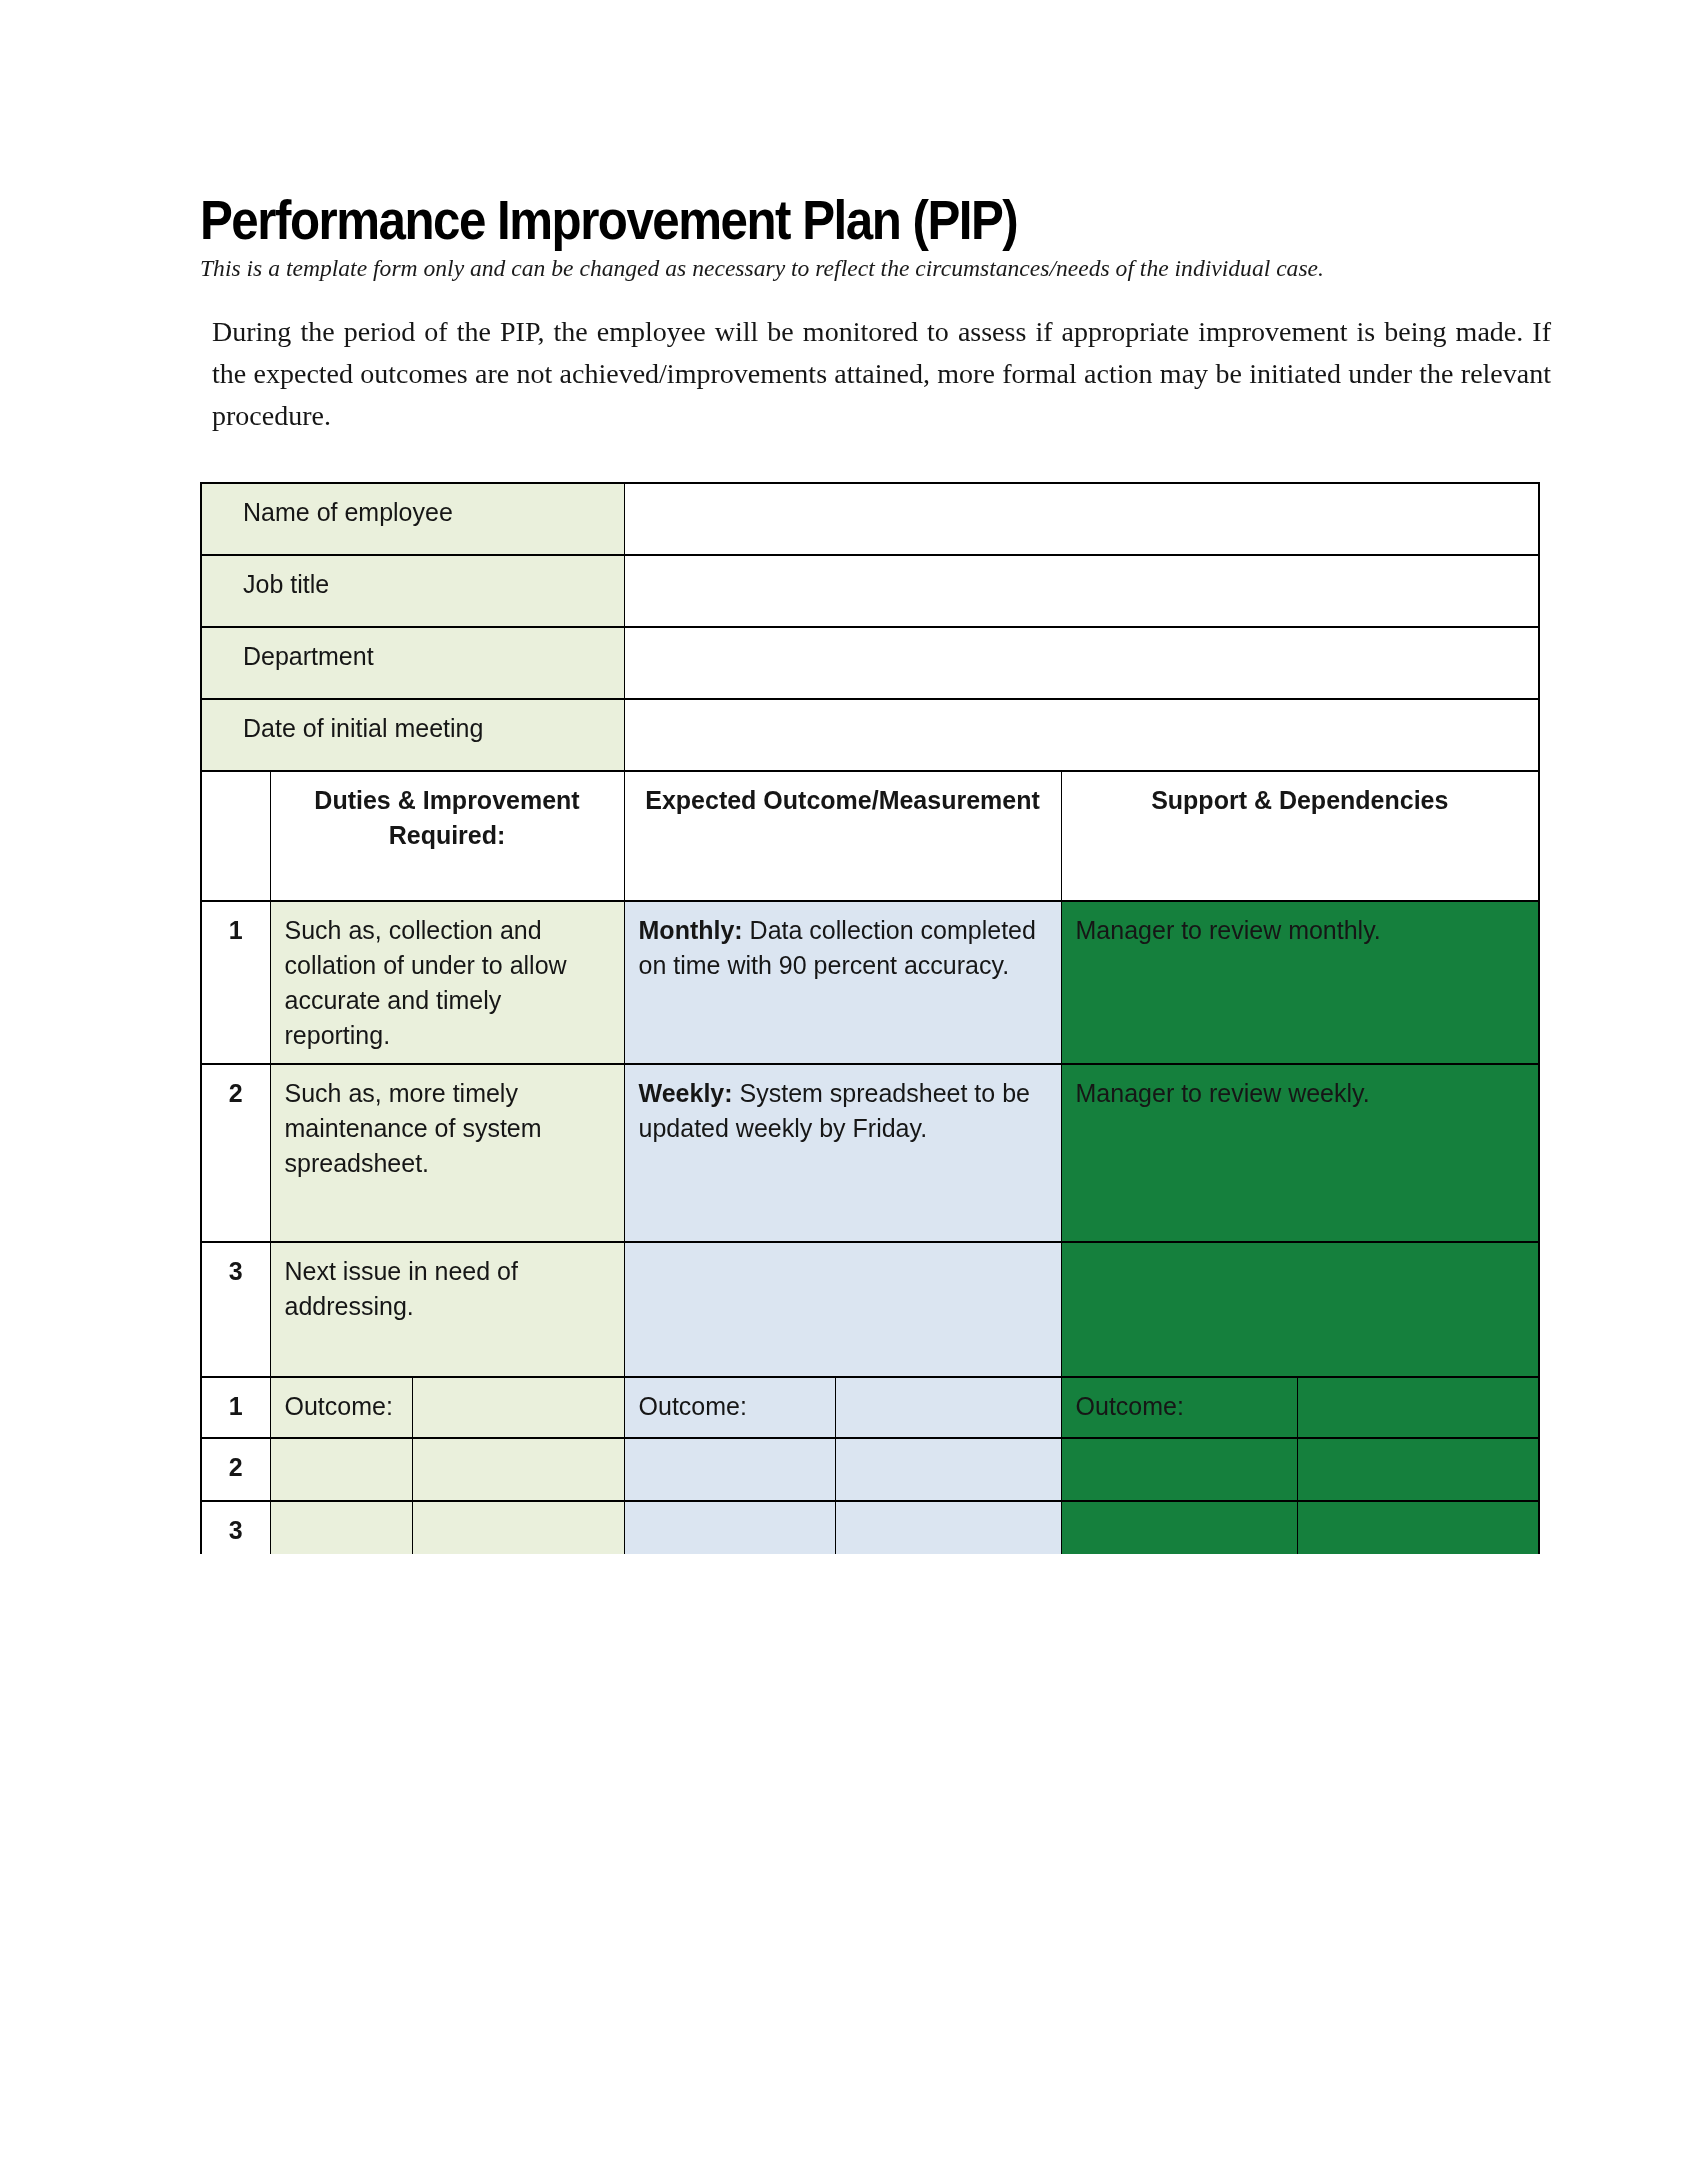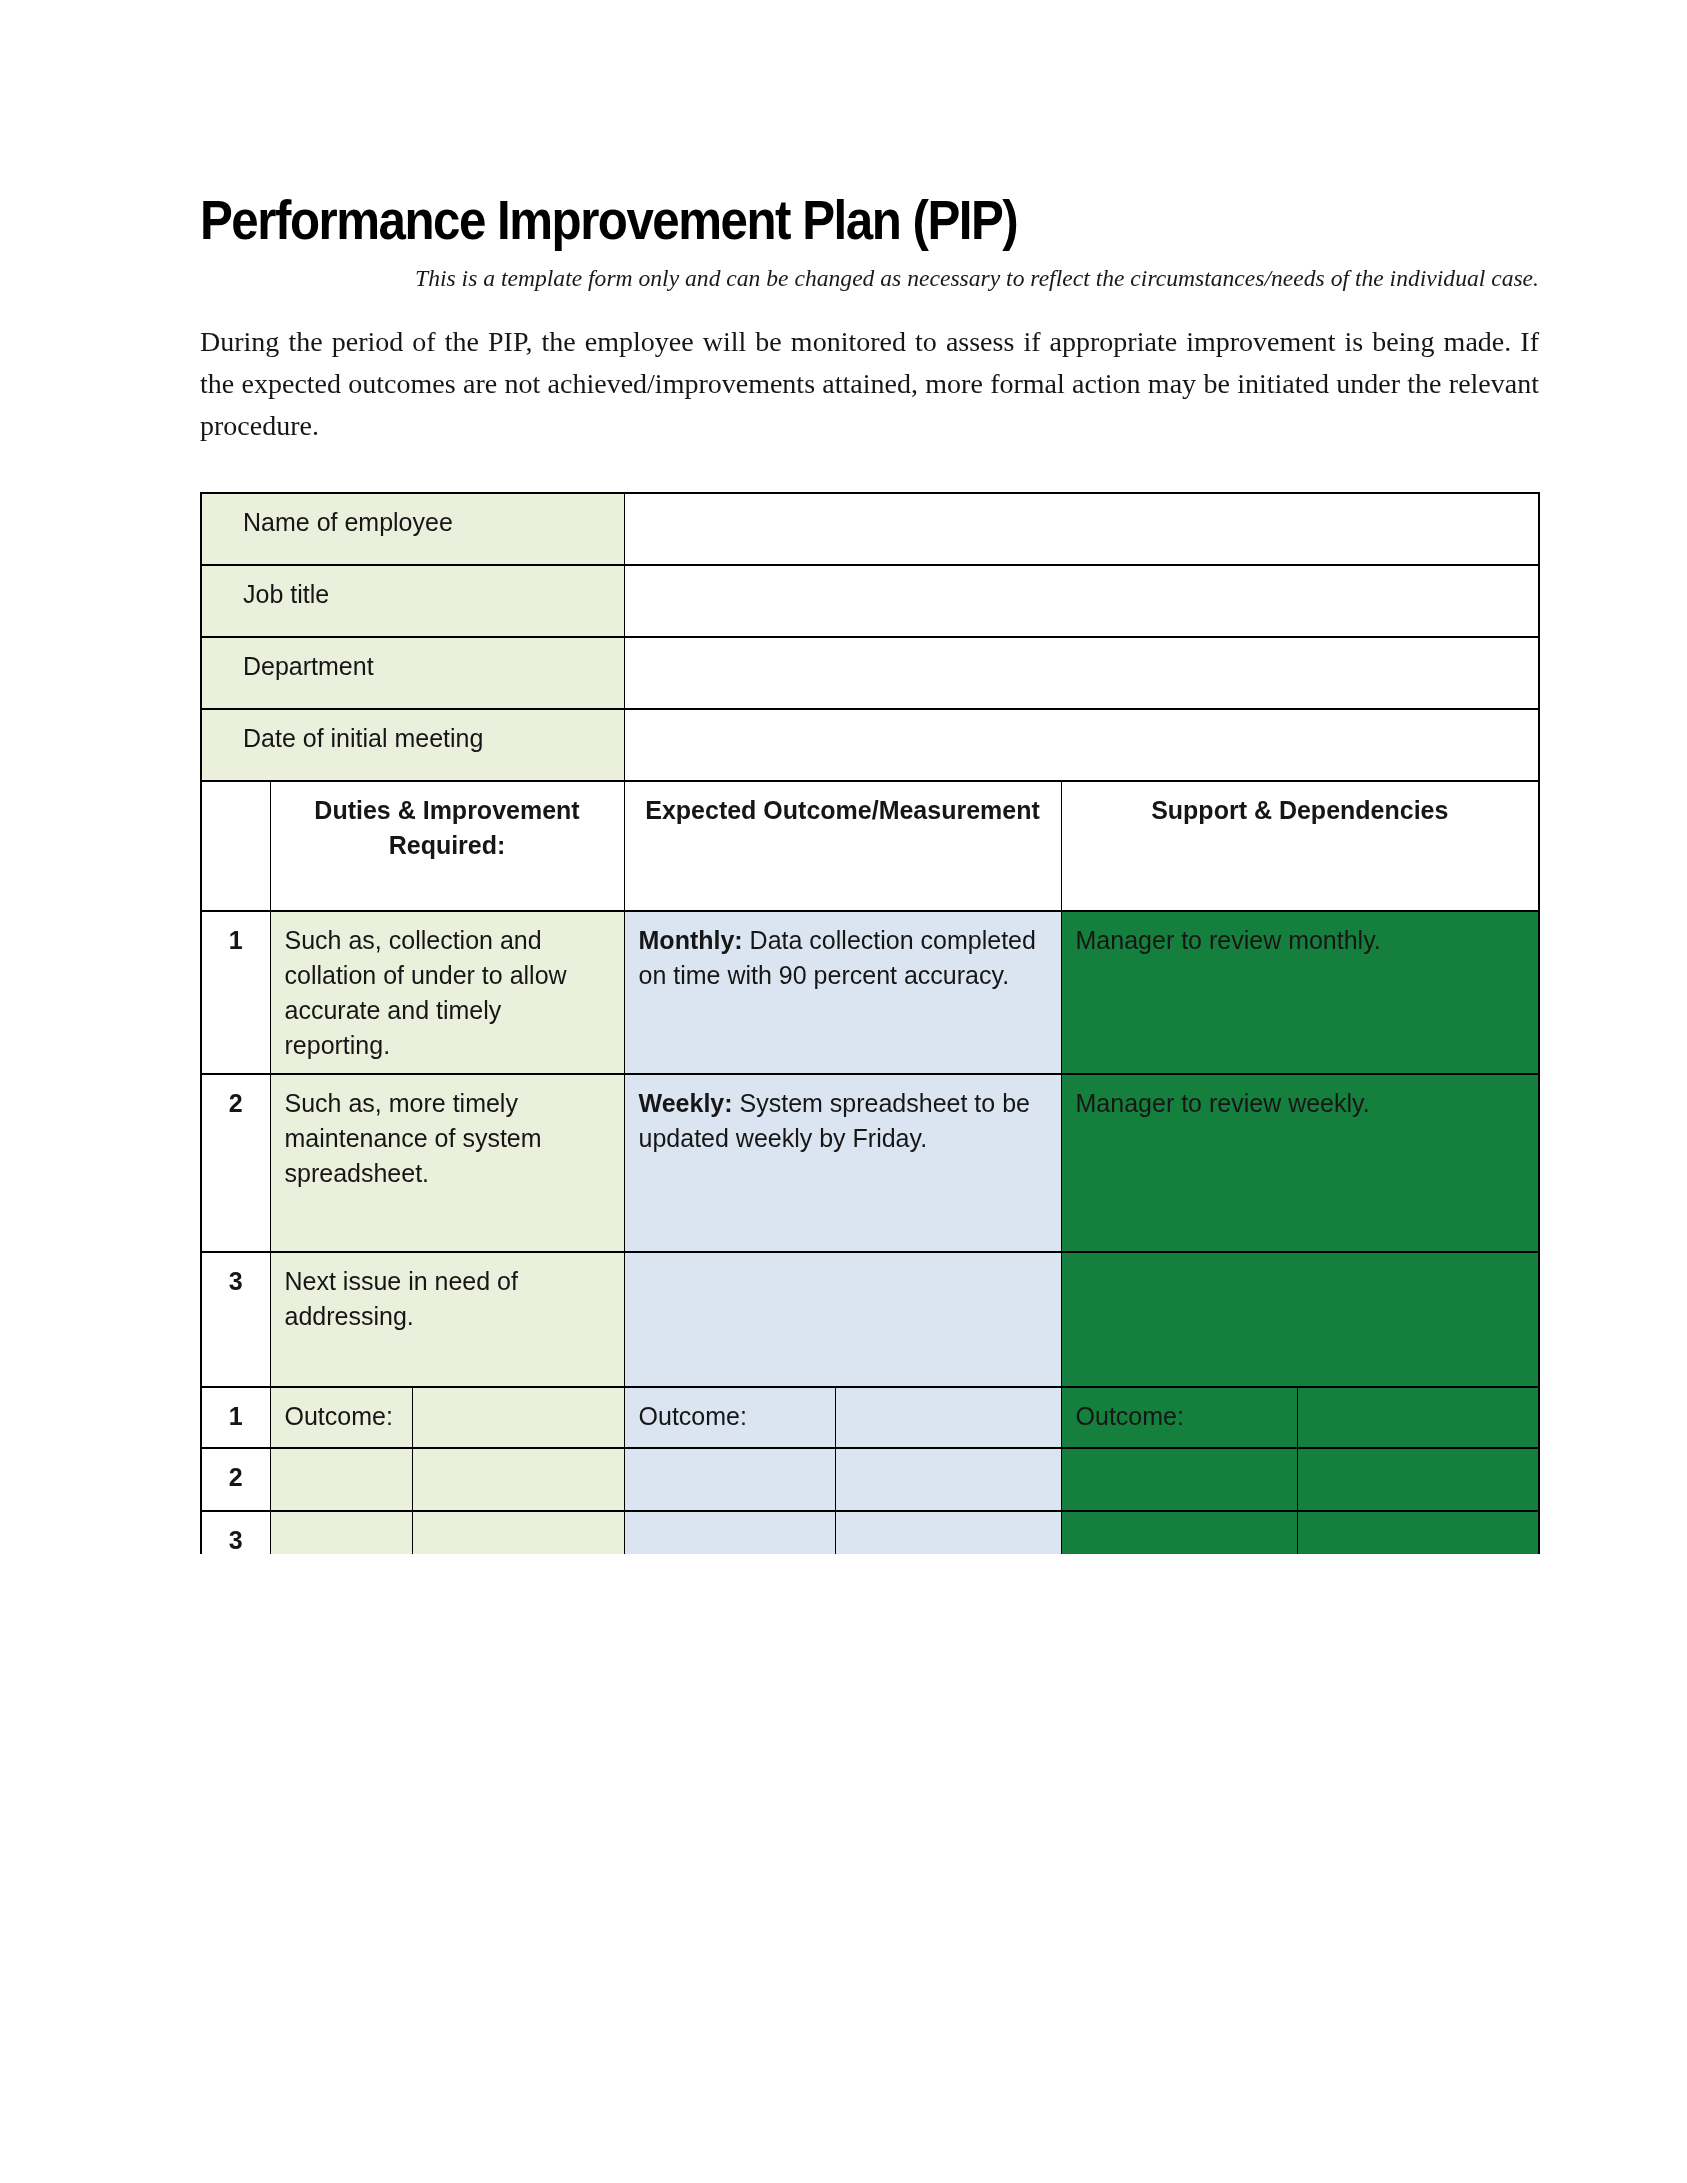--- a/index.html
+++ b/index.html
@@ -17,31 +17,30 @@
     font-size:56px;
     line-height:56px;
     font-weight:700;
     letter-spacing:-1.7px;
     color:#000;
     transform:scaleX(0.88);
     transform-origin:left center;
     white-space:nowrap;
   }
   p.subtitle{
-    margin:14px 0 0 0;
+    margin:4px 0 0 0;
     font-family:"Liberation Serif","DejaVu Serif",serif;
     font-style:italic;
     font-size:23.6px;
     line-height:33px;
     color:#1a1a1a;
     white-space:nowrap;
-    text-align:right;
   }
   p.intro{
-    margin:26px 0 0 0;
+    margin:26px 0 0 12px;
     font-family:"Liberation Serif","DejaVu Serif",serif;
     font-size:28px;
     line-height:42px;
     text-align:justify;
     color:#161616;
     width:1339px;
   }
   table.pip{
     margin-top:45px;
     border-collapse:collapse;

